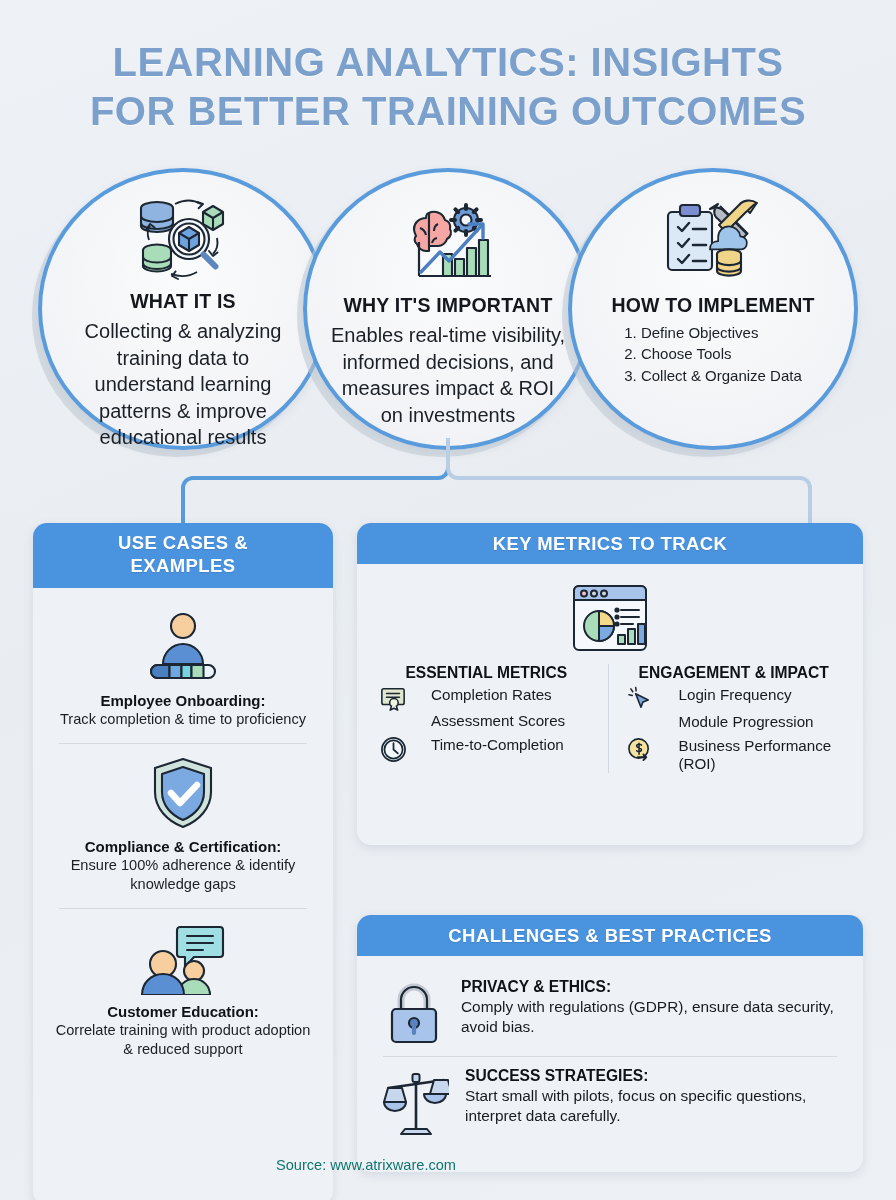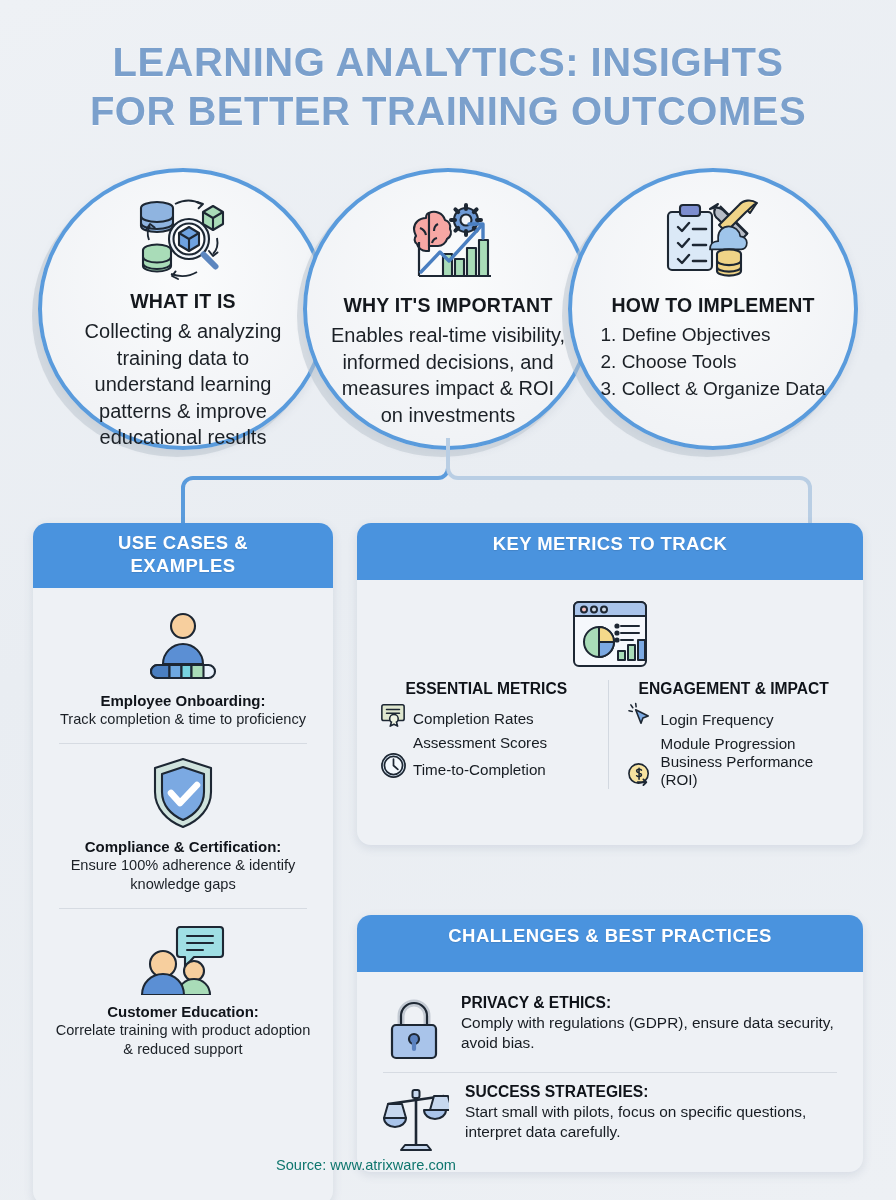--- a/index.html
+++ b/index.html
@@ -38,38 +38,38 @@
   .circ .ico { height: 96px; display:flex; align-items:center; justify-content:center; }
   .circ h3 {
     font-size: 19.5px; font-weight: 700; color: #14181d; letter-spacing: .2px;
     margin-top: 4px; text-align: center;
   }
   .circ p {
     font-size: 20px; line-height: 1.33; color: #1b2026;
     text-align: center; margin-top: 5px; width: 235px;
   }
   .circ ol { list-style: none; margin-top: 5px; }
-  .circ ol li { font-size: 19px; line-height: 1.42; color: #1b2026; text-align: left; }
+  .circ ol li { font-size: 15px; line-height: 1.42; color: #1b2026; text-align: left; }
 
   
   .connect { position: absolute; left: 0; top: 438px; width: 896px; height: 95px; }
 
   
   .panel {
     position: absolute;
     background: #eef1f5;
     border-radius: 14px;
     box-shadow: 0 3px 10px rgba(95,115,145,.16);
     overflow: hidden;
   }
   .panel-head {
     background: #4a93de; color: #fff;
     font-size: 18.5px; font-weight: 700; letter-spacing: .4px;
     text-align: center; line-height: 1.24;
-    padding: 10px 8px 24px;
+    padding: 10px 8px 8px;
     text-shadow: 0 1px 1px rgba(0,0,0,.10);
   }
   .panel-body { padding: 12px 16px 14px; }
 
   #panel-usecases { left: 33px; top: 523px; width: 300px; height: 682px; }
   #panel-usecases .panel-head { padding: 9px 8px 10px; }
   #panel-metrics  { left: 357px; top: 523px; width: 506px; height: 322px; }
   #panel-chall    { left: 357px; top: 915px; width: 506px; height: 257px; }
 
   .uc-item { text-align: center; padding: 10px 2px 12px; }
@@ -77,21 +77,21 @@
   .uc-title { font-size: 15px; font-weight: 700; color: #10141a; margin-top: 8px; }
   .uc-desc  { font-size: 14.6px; line-height: 1.30; color: #1b2026; margin-top: 1px; }
   .uc-sep { height:1px; background:#d6dbe2; margin: 2px 10px; }
 
   .km-ico { display:flex; justify-content:center; padding: 6px 0 10px; }
   .km-cols { display: flex; }
   .km-col { flex: 1; padding: 0 6px; }
   .km-col.left { border-right: 1px solid #d2d8e0; padding-right: 14px; }
   .km-col.right { padding-left: 18px; }
   .km-h { font-size: 15.6px; font-weight: 700; color: #0f1319; text-align: center; margin-bottom: 4px; }
-  .km-row { display: flex; align-items: flex-end; gap: 6px; min-height: 24px; }
+  .km-row { display: flex; align-items: flex-start; gap: 24px; min-height: 24px; }
   .km-row .slot { width: 28px; flex: 0 0 28px; display:flex; align-items:center; justify-content:center; }
   .km-row .txt { font-size: 15.2px; color: #171c22; line-height: 1.20; }
 
   .ch-item { display: flex; gap: 16px; align-items: flex-start; padding: 10px 4px 10px 10px; }
   .ch-ico { flex: 0 0 62px; display:flex; justify-content:center; padding-top: 4px; }
   .ch-h { font-size: 15.6px; font-weight: 700; color: #0f1319; }
   .ch-p { font-size: 15.4px; line-height: 1.28; color: #171c22; margin-top: 1px; }
   .ch-sep { height:1px; background:#d6dbe2; margin: 0 10px; }
 
   .source {

